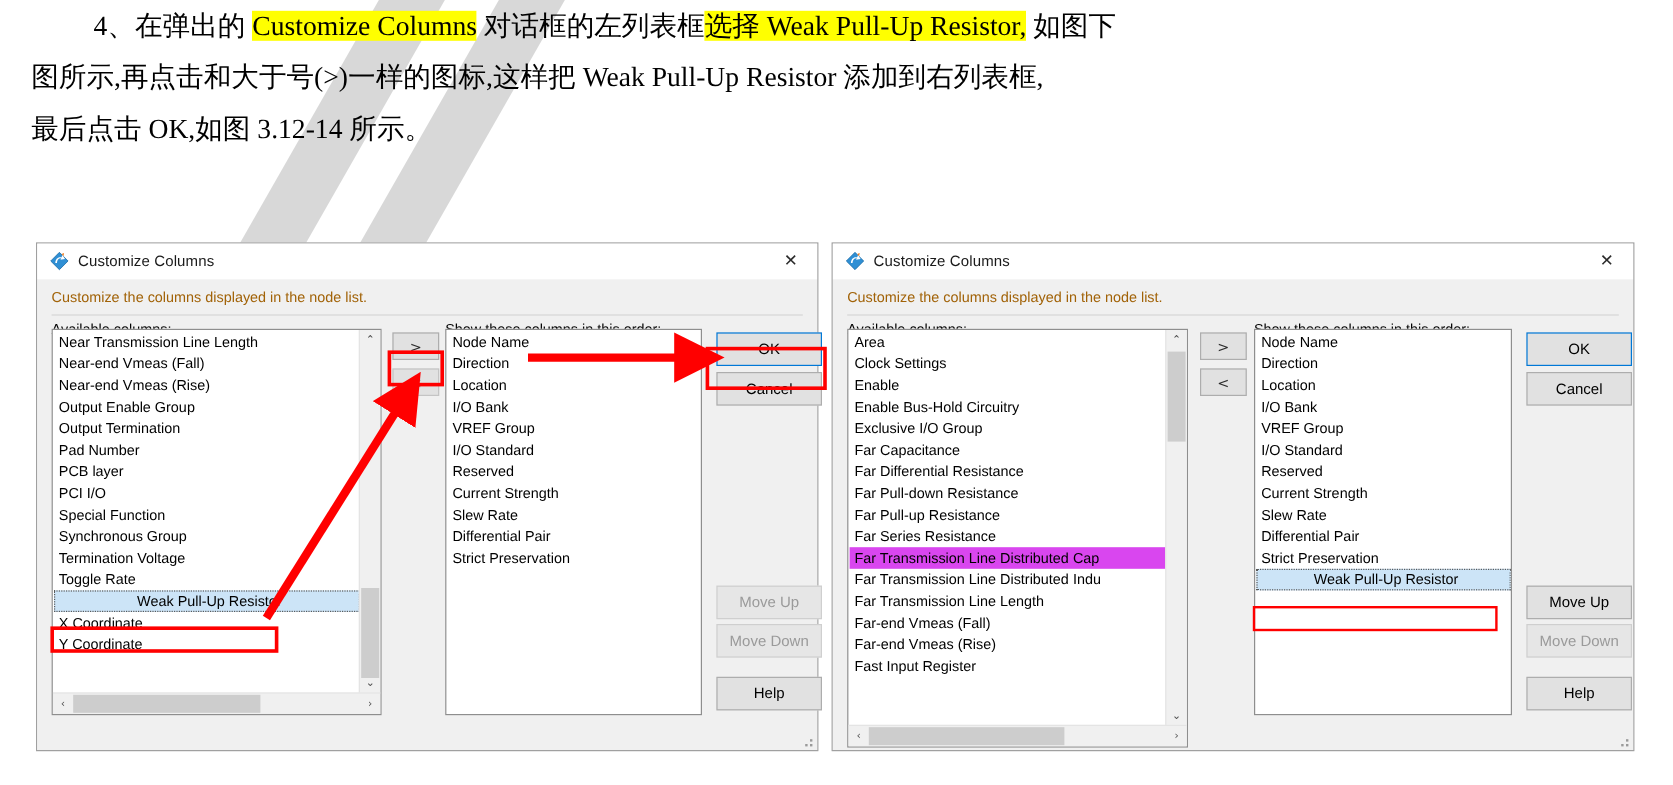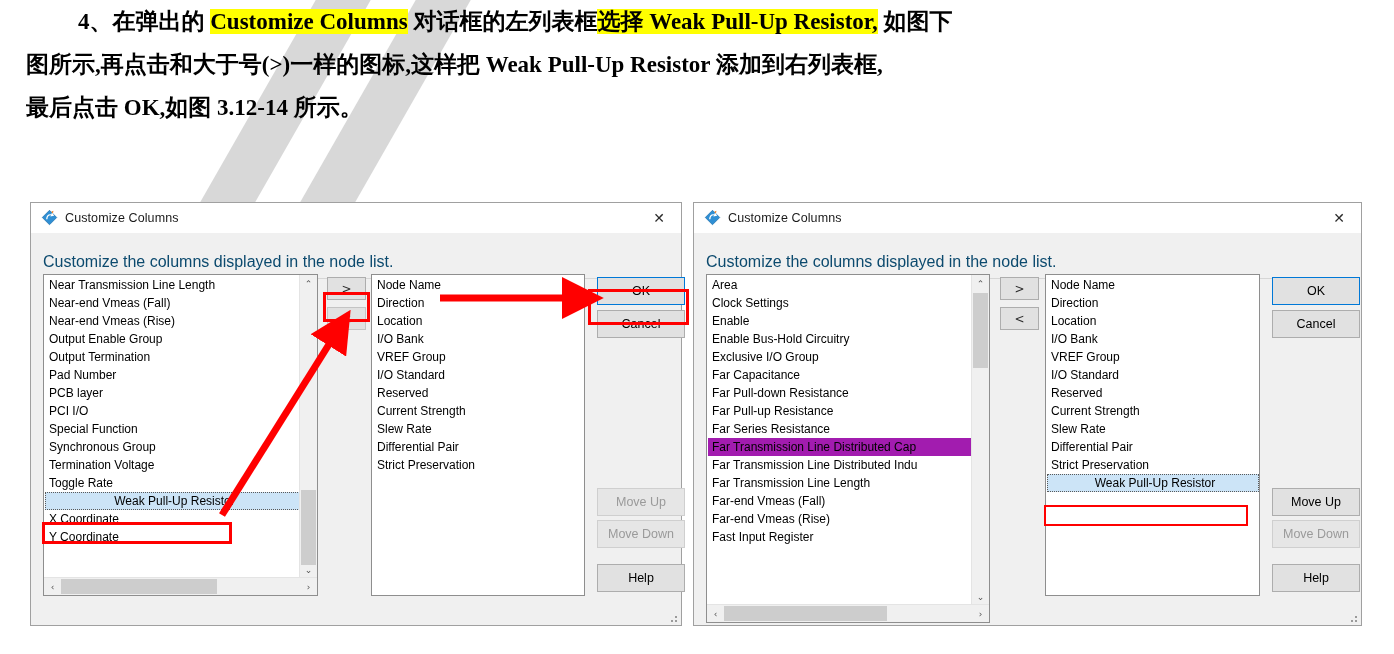--- a/index.html
+++ b/index.html
@@ -35,21 +35,20 @@
     width: 1394px;
     z-index: 2;
     font-family: "Liberation Serif", serif;
     font-size: 23px;
     line-height: 43px;
     color: #000000;
   }
   .doc-line {
     white-space: nowrap;
     padding-left: 26px;
-    font-weight: bold;
   }
   .doc-line.l1 { padding-left: 78px; }
   .hl { background: #ffff00; }
 
   
   .dialog {
     position: absolute;
     background: #f0f0f0;
     border: 1px solid #a0a0a0;
     box-sizing: border-box;
@@ -93,23 +92,23 @@
   }
 
   .dlg-body {
     padding: 0;
     position: relative;
     height: calc(100% - 30px);
     background: #f0f0f0;
   }
 
   .desc {
-    font-size: 16px;
-    padding: 20px 0 0 12px;
-    color: #0c4a6e;
+    font-size: 12px;
+    padding: 8px 0 0 12px;
+    color: #a16207;
   }
   .divider {
     height: 1px;
     background: #d6d6d6;
     margin: 7px 12px 0 12px;
   }
 
   .cols-label-row {
     position: relative;
     height: 20px;
@@ -137,21 +136,21 @@
   .list-inner.no-vscroll { right: 0; }
   .list-item {
     font-size: 12px;
     line-height: 18px;
     height: 18px;
     padding-left: 4px;
     white-space: nowrap;
     color: #000;
     overflow: hidden;
   }
-  .list-item.sel-grey { background: #a21caf; }
+  .list-item.sel-grey { background: #d946ef; }
   .list-item.sel-blue { background: #cce4f7; text-align: center; }
   .list-item.focus-dot { outline: 1px dotted #5a5a5a; outline-offset: -1px; }
 
   
   .vscroll {
     position: absolute;
     right: 0; top: 0; bottom: 17px;
     width: 17px;
     background: #f0f0f0;
     border-left: 1px solid #e4e4e4;
@@ -380,20 +379,21 @@
     </div>
 
     <div class="listbox" style="left:12px; top:41px; width:284px; height:349px;">
       <div class="list-inner" id="right-available-list">
           <div class="list-item">Area</div>
           <div class="list-item">Clock Settings</div>
           <div class="list-item">Enable</div>
           <div class="list-item">Enable Bus-Hold Circuitry</div>
           <div class="list-item">Exclusive I/O Group</div>
           <div class="list-item">Far Capacitance</div>
+          <div class="list-item">Far Differential Resistance</div>
           <div class="list-item">Far Pull-down Resistance</div>
           <div class="list-item">Far Pull-up Resistance</div>
           <div class="list-item">Far Series Resistance</div>
           <div class="list-item sel-grey">Far Transmission Line Distributed Cap</div>
           <div class="list-item">Far Transmission Line Distributed Indu</div>
           <div class="list-item">Far Transmission Line Length</div>
           <div class="list-item">Far-end Vmeas (Fall)</div>
           <div class="list-item">Far-end Vmeas (Rise)</div>
           <div class="list-item">Fast Input Register</div>
         </div>

